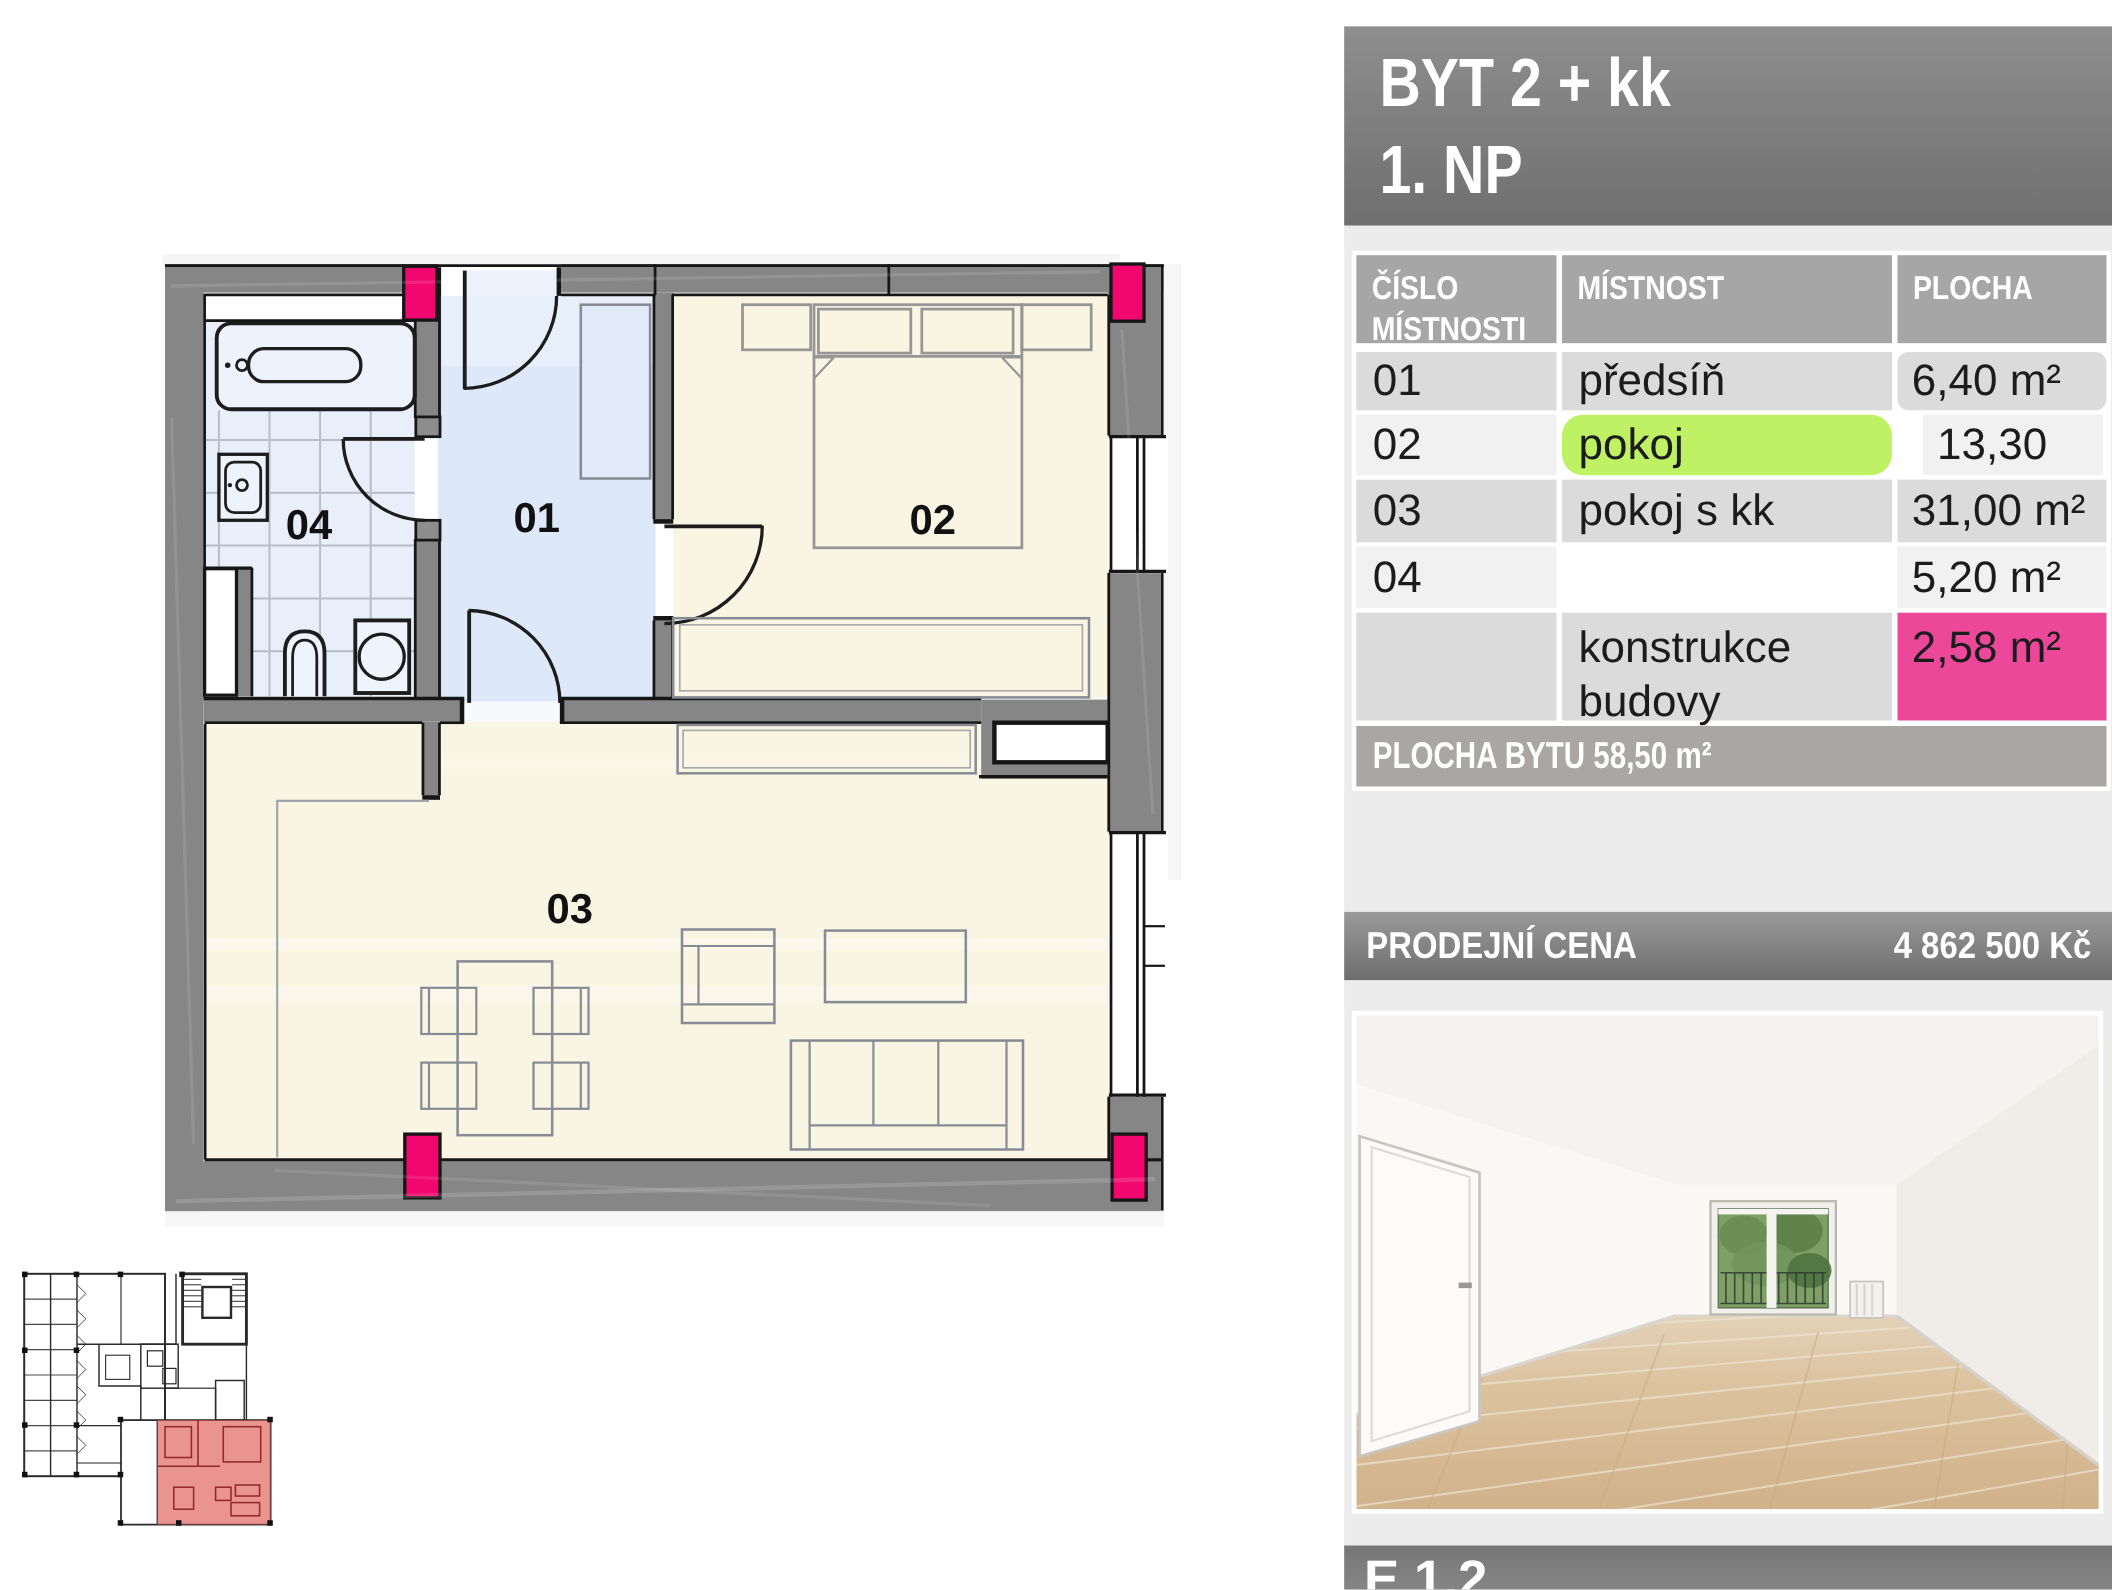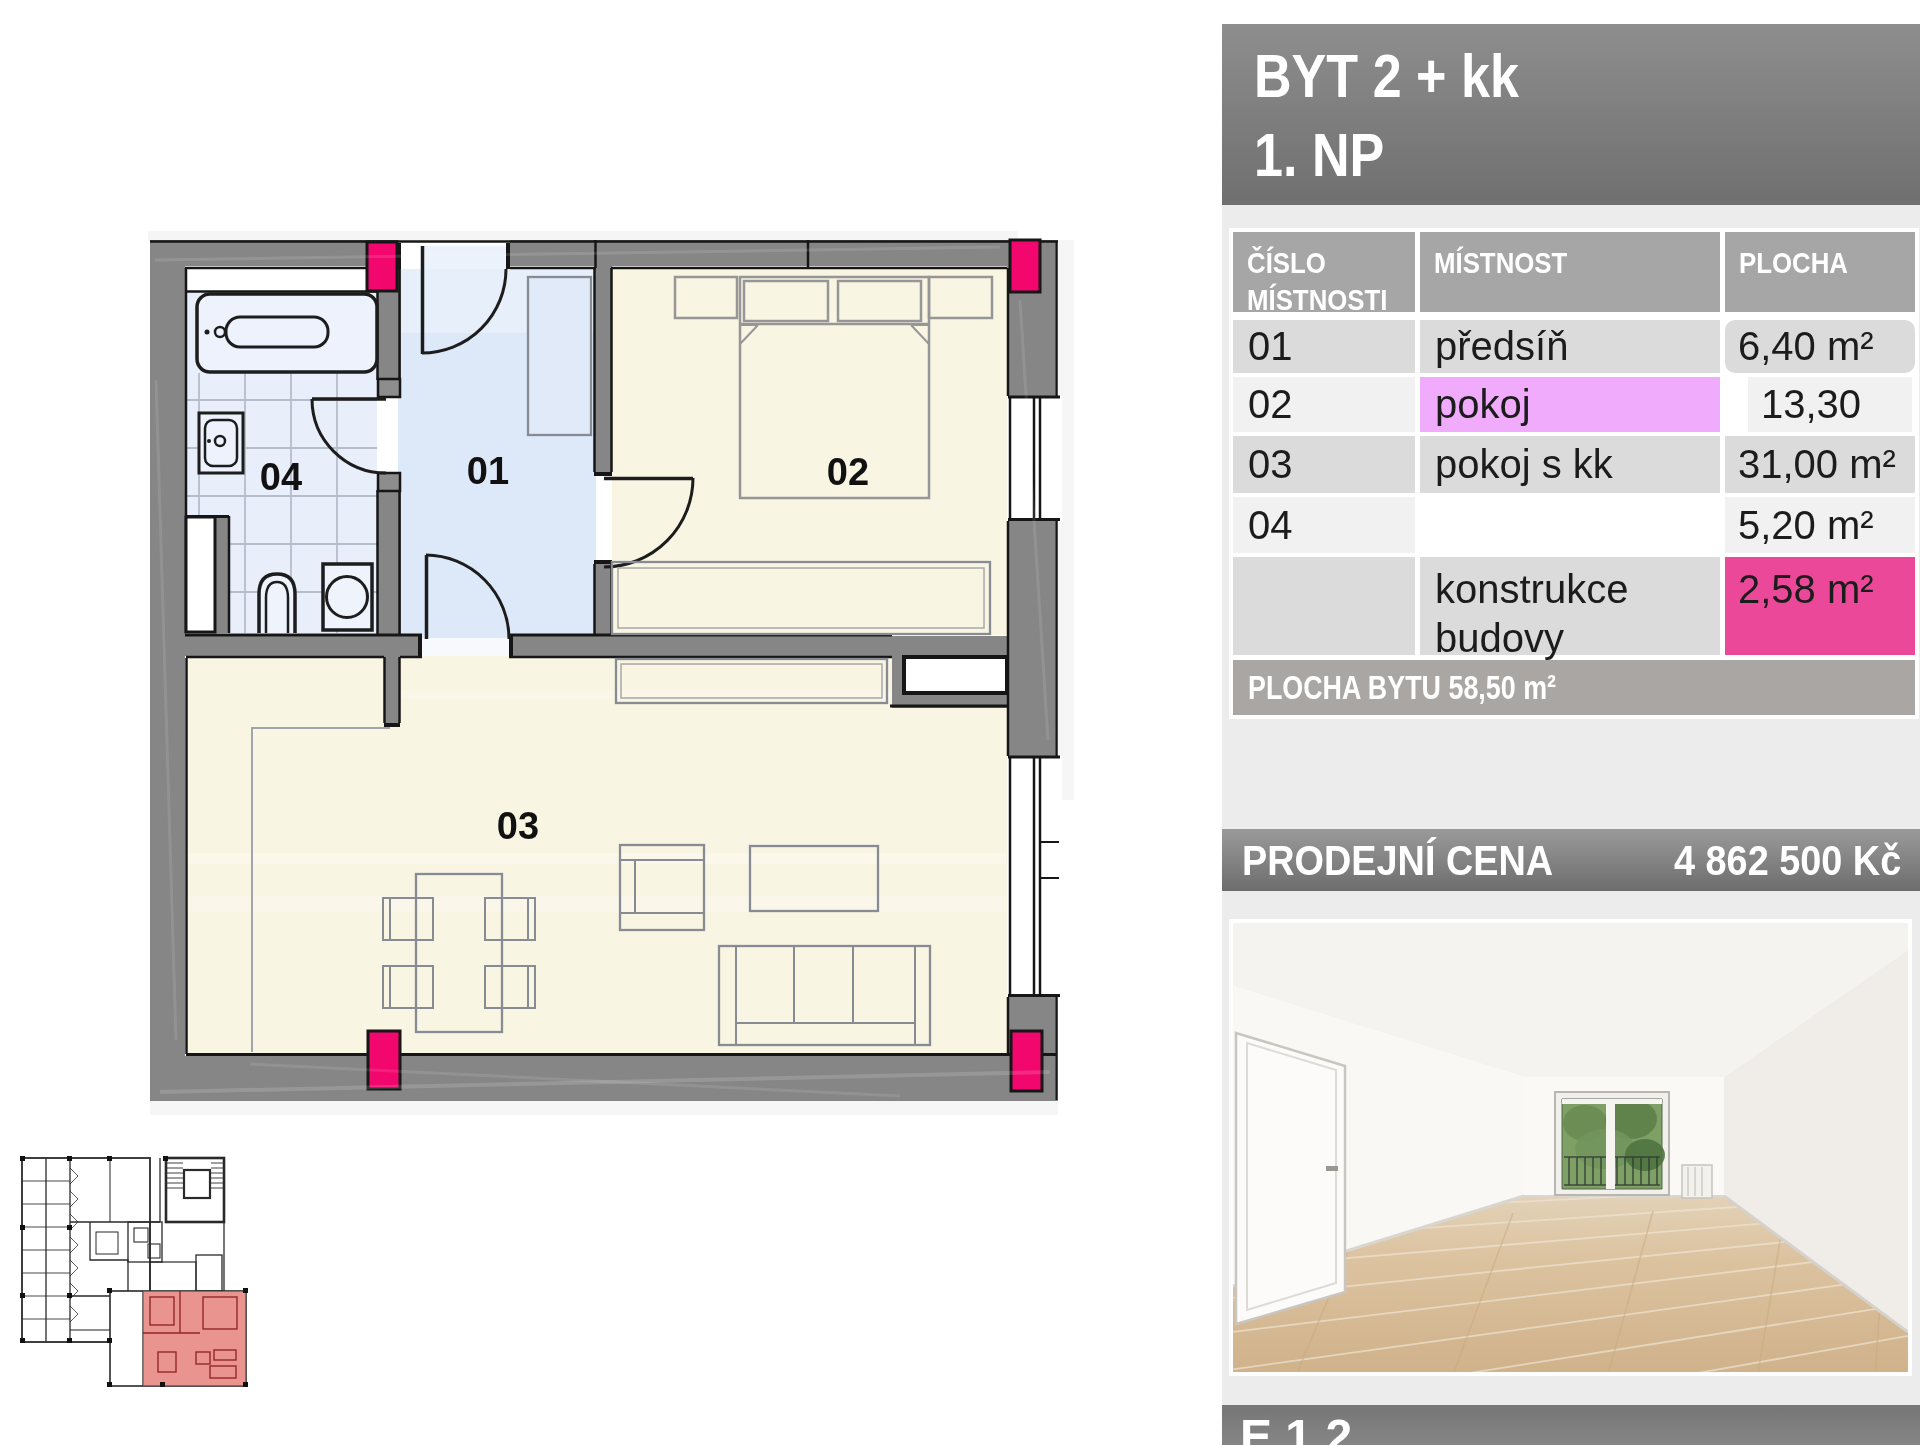--- a/index.html
+++ b/index.html
@@ -343,37 +343,37 @@
   <div class="abs" style="left:7px;top:204px;width:690px;height:491px;background:#ffffff;"></div>
   <div class="hcell" style="left:11px;top:208px;width:182px;height:80px;"><span>ČÍSLO<br>MÍSTNOSTI</span></div>
   <div class="hcell" style="left:198px;top:208px;width:300px;height:80px;"><span>MÍSTNOST</span></div>
   <div class="hcell" style="left:503px;top:208px;width:190px;height:80px;"><span>PLOCHA</span></div>
 
   <div class="cell" style="left:11px;top:296px;width:182px;height:53px;background:#dbdbdb;line-height:53px;padding-left:15px;">01</div>
   <div class="cell" style="left:198px;top:296px;width:300px;height:53px;background:#dbdbdb;line-height:53px;padding-left:15px;">předsíň</div>
   <div class="cell" style="left:503px;top:296px;width:190px;height:53px;background:#dbdbdb;line-height:53px;padding-left:13px;border-radius:10px;">6,40 m²</div>
 
   <div class="cell" style="left:11px;top:353px;width:182px;height:55px;background:#f1f1f1;line-height:55px;padding-left:15px;">02</div>
-  <div class="cell" style="left:198px;top:353px;width:300px;height:55px;background:#f0abfc;line-height:55px;padding-left:15px;">pokoj</div>
+  <div class="cell" style="left:198px;top:353px;width:300px;height:55px;background:#bef264;line-height:55px;padding-left:15px;border-radius:19px;">pokoj</div>
   <div class="cell" style="left:526px;top:353px;width:164px;height:55px;background:#f1f1f1;line-height:55px;padding-left:13px;">13,30 m²</div>
 
   <div class="cell" style="left:11px;top:412px;width:182px;height:57px;background:#dbdbdb;line-height:57px;padding-left:15px;">03</div>
   <div class="cell" style="left:198px;top:412px;width:300px;height:57px;background:#dbdbdb;line-height:57px;padding-left:15px;">pokoj s kk</div>
   <div class="cell" style="left:503px;top:412px;width:190px;height:57px;background:#dbdbdb;line-height:57px;padding-left:13px;">31,00 m²</div>
 
   <div class="cell" style="left:11px;top:473px;width:182px;height:56px;background:#f1f1f1;line-height:56px;padding-left:15px;">04</div>
   <div class="cell" style="left:503px;top:473px;width:190px;height:56px;background:#f1f1f1;line-height:56px;padding-left:13px;">5,20 m²</div>
 
   <div class="cell" style="left:11px;top:533px;width:182px;height:98px;background:#dbdbdb;"></div>
   <div class="cell" style="left:198px;top:533px;width:300px;height:98px;background:#dbdbdb;line-height:49px;padding-left:15px;padding-top:8px;">konstrukce<br>budovy</div>
   <div class="cell" style="left:503px;top:533px;width:190px;height:98px;background:#ec4899;line-height:49px;padding-left:13px;padding-top:8px;">2,58 m²</div>
 
   <div class="abs" style="left:11px;top:636px;width:682px;height:55px;background:#a9a6a3;color:#ffffff;font-weight:bold;font-size:34px;line-height:55px;padding-left:15px;box-sizing:border-box;"><span style="display:inline-block;transform:scaleX(0.79);transform-origin:0 0;white-space:nowrap;">PLOCHA BYTU 58,50 m²</span></div>
 
-  <div class="abs" style="left:0;top:805px;width:698px;height:62px;background:linear-gradient(180deg,#9a9a9a 0%,#6d6d6d 100%);color:#ffffff;font-weight:bold;font-size:43px;line-height:62px;">
+  <div class="abs" style="left:0;top:805px;width:698px;height:62px;background:linear-gradient(180deg,#9a9a9a 0%,#6d6d6d 100%);color:#ffffff;font-weight:bold;font-size:34px;line-height:62px;">
     <span style="position:absolute;left:20px;transform:scaleX(0.88);transform-origin:0 0;white-space:nowrap;">PRODEJNÍ CENA</span>
     <span style="position:absolute;right:19px;transform:scaleX(0.88);transform-origin:100% 0;white-space:nowrap;">4 862 500 Kč</span>
   </div>
 
   <div class="abs" style="left:7px;top:895px;width:683px;height:457px;background:#ffffff;">
     <svg style="position:absolute;left:4px;top:4px;" width="675" height="449" viewBox="0 0 675 449">
 
       <polygon points="0,0 675,0 675,27 491,154 291,154 0,63" fill="#f5f3ef"></polygon>
 
       <polygon points="0,63 291,154 291,273 0,363" fill="#faf8f4"></polygon>

